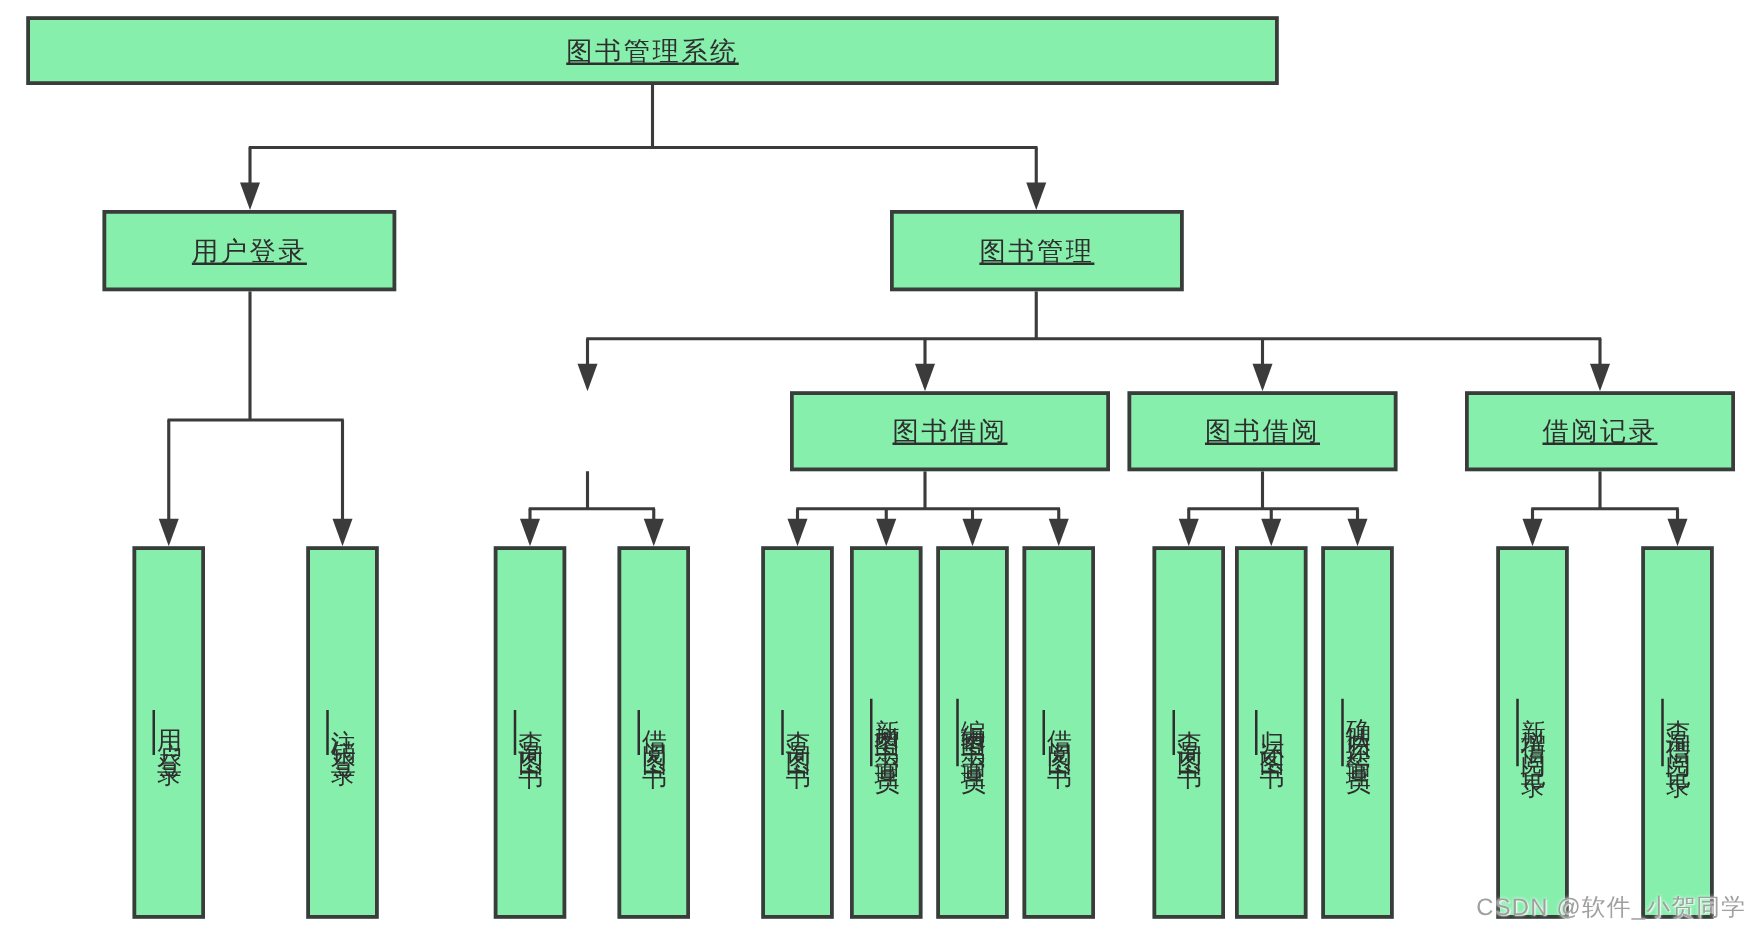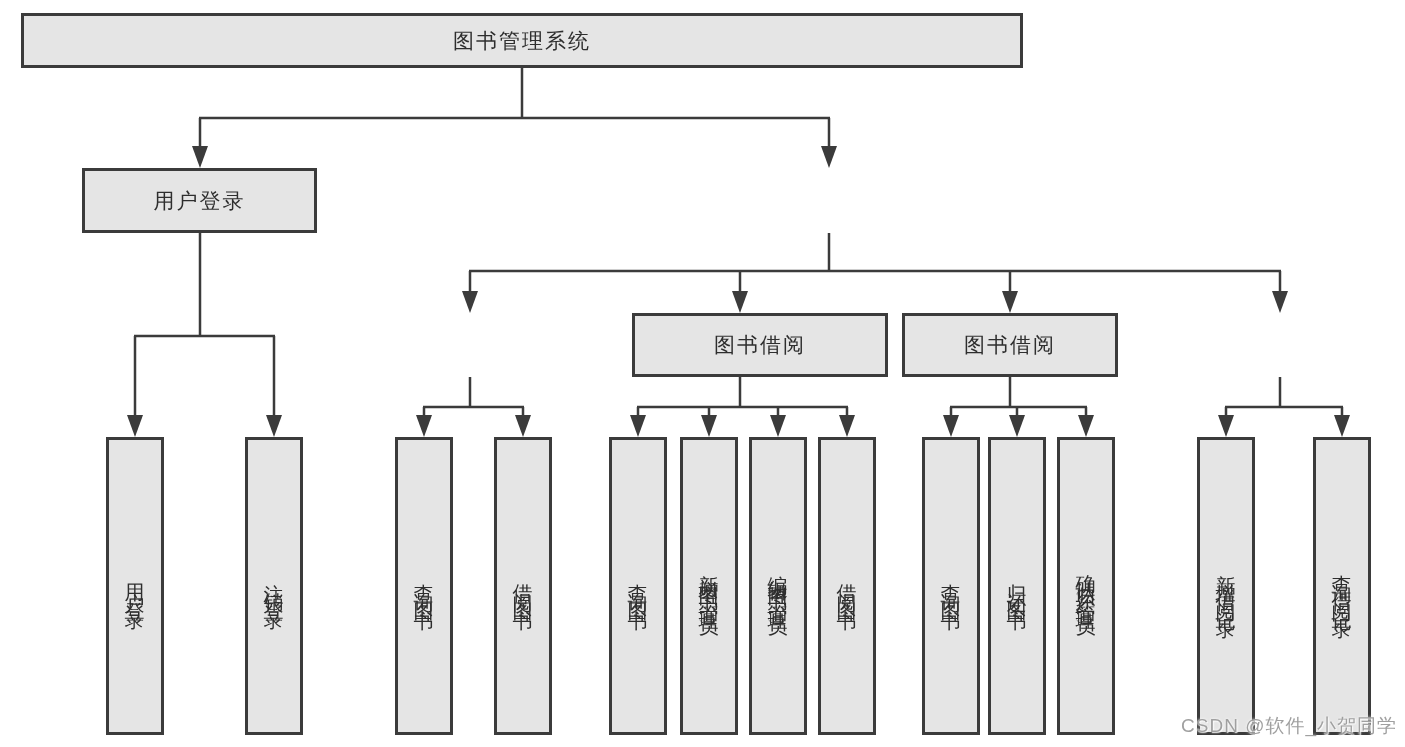--- a/index.html
+++ b/index.html
@@ -8,25 +8,26 @@
     width:1405px;height:747px;
     background:#ffffff;
     font-family:"Liberation Sans", sans-serif;
     overflow:hidden;
   }
   #wires{position:absolute;left:0;top:0;width:1405px;height:747px;}
   .box{
     position:absolute;
     box-sizing:border-box;
     border:3px solid #3b3b3b;
-    background:#e5e5e5;
+    background:#86efac;
     display:flex;
     align-items:center;
     justify-content:center;
     color:#2e2e2e;
+    text-decoration:underline;
   }
   .hlabel{
     font-size:21px;
     letter-spacing:2px;
     white-space:nowrap;
   }
   .vbox{border-width:3px;}
   .vlabel{
     writing-mode:vertical-rl;
     text-orientation:mixed;
@@ -121,26 +122,32 @@
     </g>
   </svg>
 
   <div class="box" style="left:21px;top:13px;width:1002px;height:55px;">
     <span class="hlabel">图书管理系统</span>
   </div>
 
   <div class="box" style="left:82px;top:168px;width:235px;height:65px;">
     <span class="hlabel">用户登录</span>
   </div>
+  <div class="box" style="left:712px;top:168px;width:235px;height:65px;">
+    <span class="hlabel">图书管理</span>
+  </div>
 
   <div class="box" style="left:632px;top:313px;width:256px;height:64px;">
     <span class="hlabel">图书借阅</span>
   </div>
   <div class="box" style="left:902px;top:313px;width:216px;height:64px;">
     <span class="hlabel">图书借阅</span>
+  </div>
+  <div class="box" style="left:1172px;top:313px;width:216px;height:64px;">
+    <span class="hlabel">借阅记录</span>
   </div>
 
   <div class="box vbox" style="left:106px;top:437px;width:58px;height:298px;">
     <span class="vlabel">用户登录</span>
   </div>
   <div class="box vbox" style="left:245px;top:437px;width:58px;height:298px;">
     <span class="vlabel">注销登录</span>
   </div>
 
   <div class="box vbox" style="left:395px;top:437px;width:58px;height:298px;">

